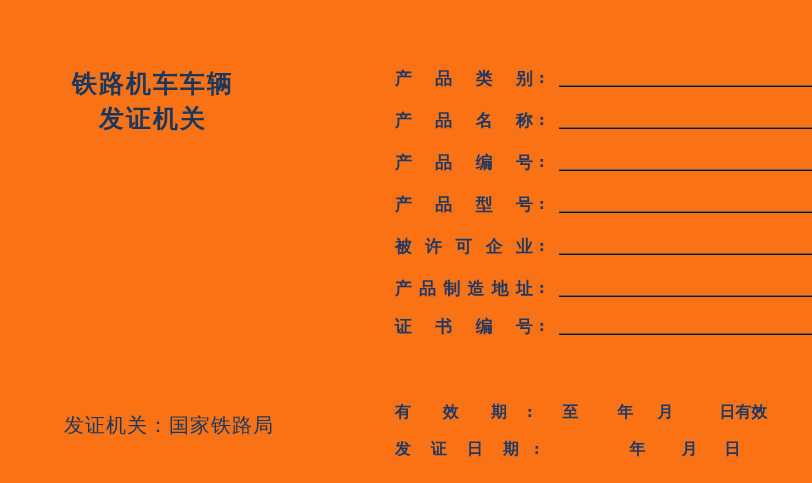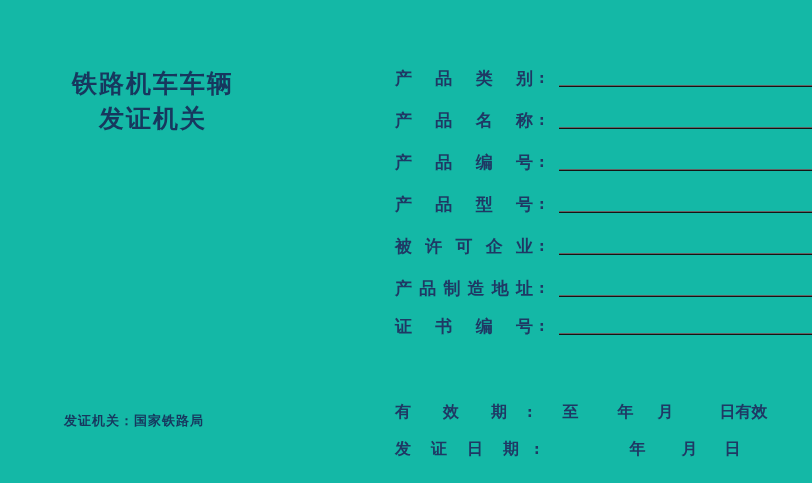--- a/index.html
+++ b/index.html
@@ -1,29 +1,29 @@
 <!DOCTYPE html>
 <html><head>
 <meta charset="utf-8">
 <style>
   html,body { margin:0; padding:0; background:#fff; }
   .page {
-    position:relative; width:812px; height:483px; background:#14b8a6;
+    position:relative; width:812px; height:483px; background:#f97316;
     overflow:hidden; font-family:"DejaVu Sans","Liberation Sans",sans-serif;
   }
   
   .title {
     position:absolute; left:38px; top:66px; width:230px;
     text-align:center; color:#17375E; font-size:25px; font-weight:bold;
     line-height:35px; letter-spacing:2px;
   }
   
   .issuer {
     position:absolute; left:64px; top:412px;
-    color:#17375E; font-size:13px; font-weight:bold; letter-spacing:1px;
+    color:#17375E; font-size:20px; font-weight:normal; letter-spacing:1px;
   }
   
   .frow {
     position:absolute; left:395px; right:0; height:20px;
     display:flex; align-items:flex-end;
     color:#1F3864; font-size:17px; font-weight:bold; line-height:19px;
   }
   .flabel { width:138px; display:flex; justify-content:space-between; }
   .fcolon { margin-left:6px; font-size:14px; line-height:19px; }
   .fline {

